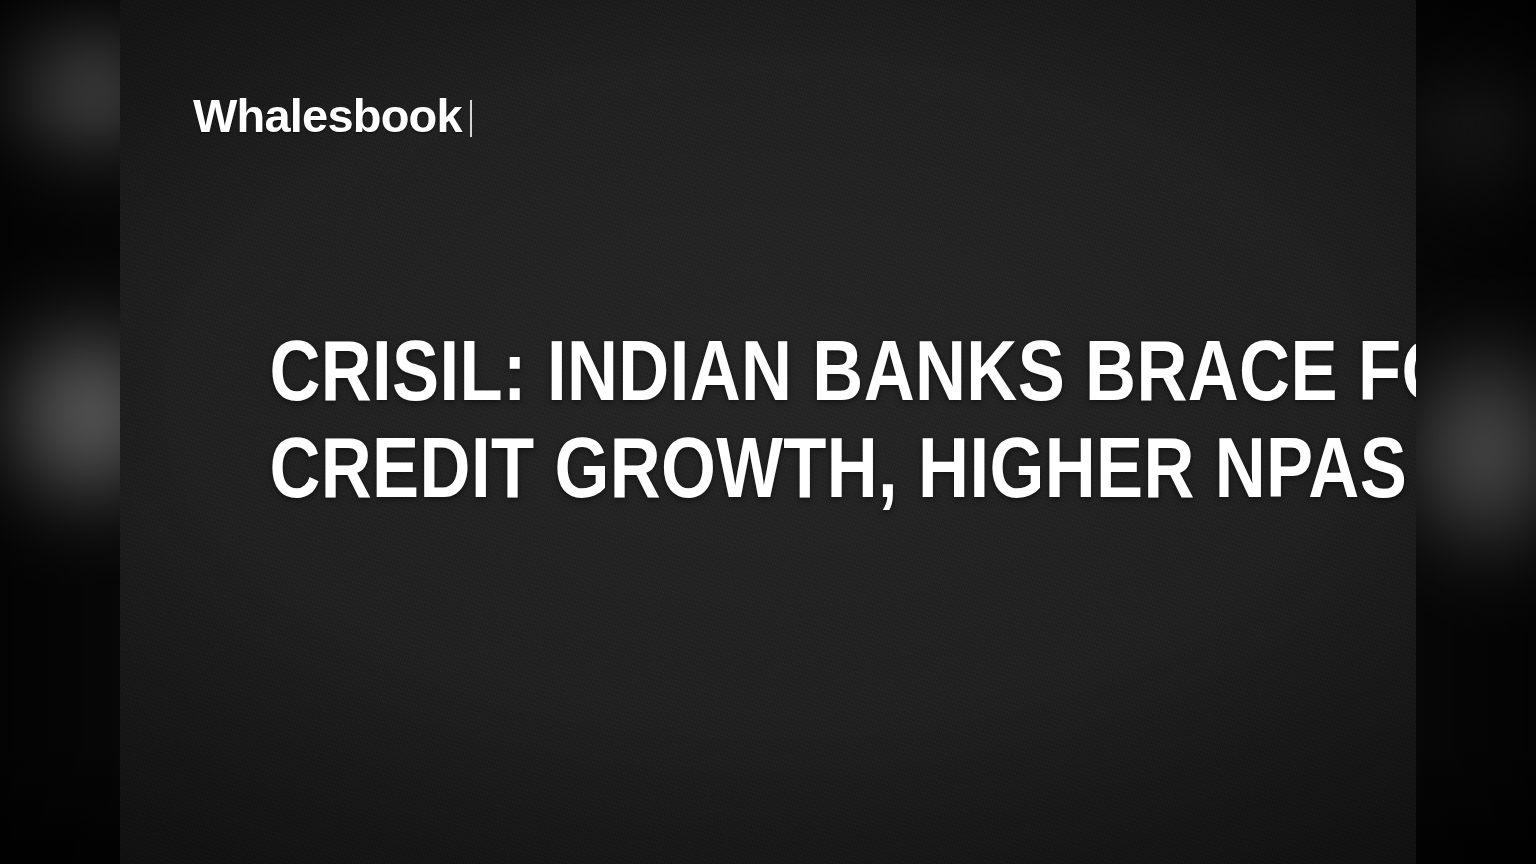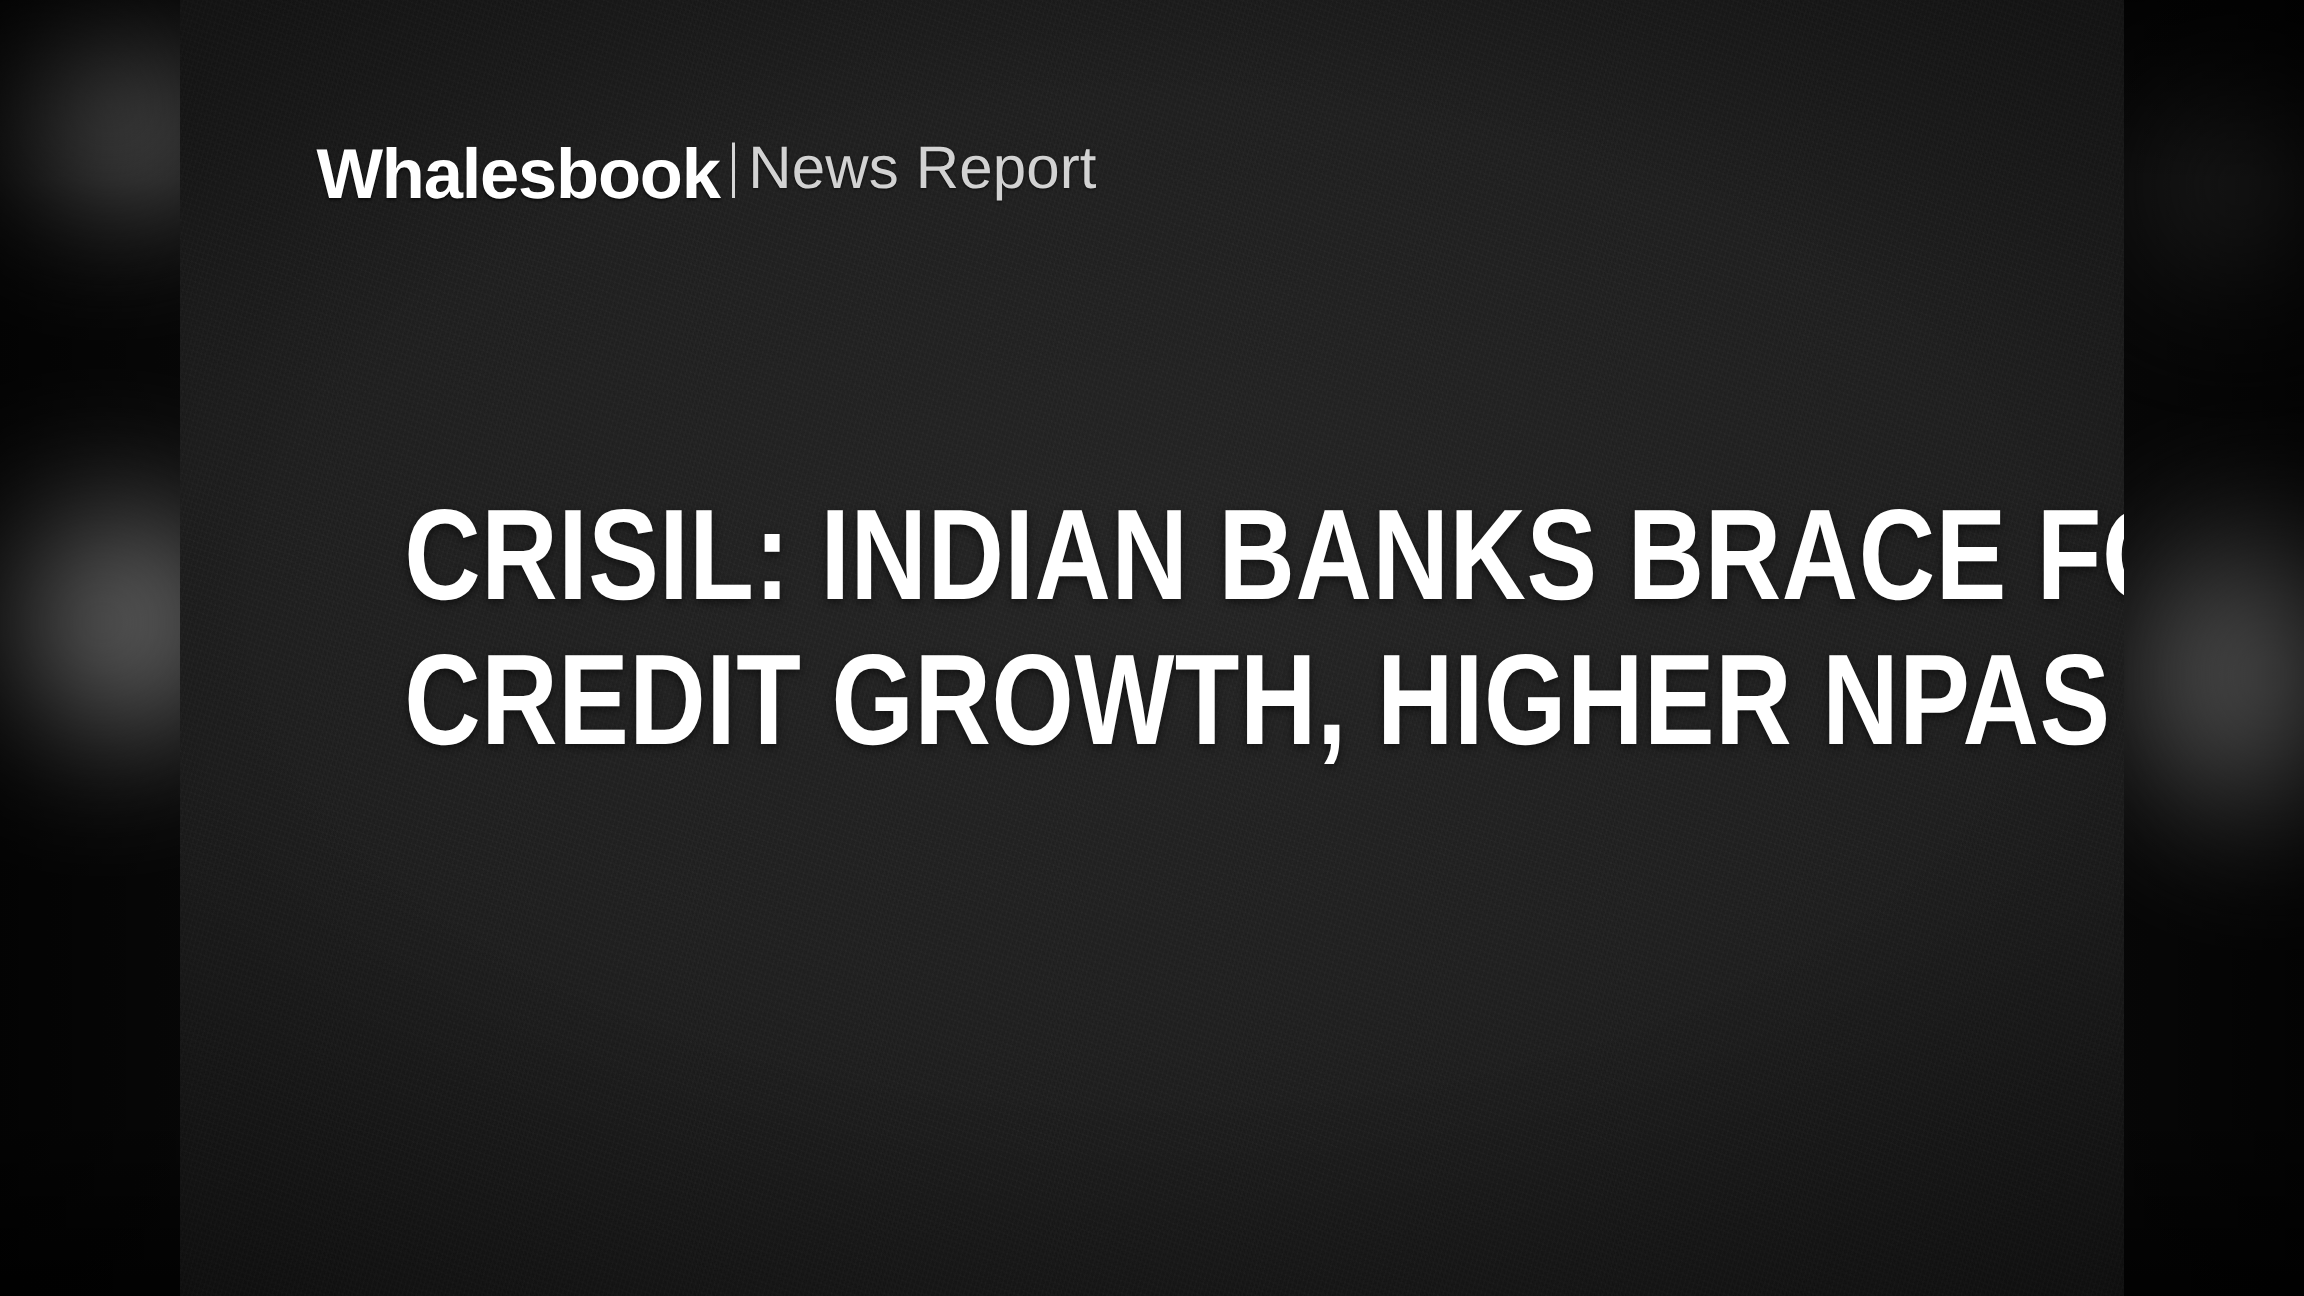--- a/index.html
+++ b/index.html
@@ -98,24 +98,24 @@
     position: absolute;
     inset: 0;
     background: radial-gradient(118% 100% at 50% 46%,
       rgba(0,0,0,0) 38%, rgba(0,0,0,0.30) 70%,
       rgba(0,0,0,0.70) 88%, rgba(0,0,0,0.90) 100%);
   }
 
   
   #brand {
     position: absolute;
-    left: 91px;
+    left: 73px;
     top: 92px;
     display: flex;
-    align-items: flex-start;
+    align-items: center;
     white-space: nowrap;
     line-height: 1;
   }
   #brand-name {
     font-size: 47px;
     font-weight: 700;
     color: #ffffff;
     letter-spacing: -0.8px;
     text-shadow: 0 1px 2px rgba(0,0,0,0.65);
   }
@@ -173,21 +173,20 @@
     <div id="backdrop-shade"></div>
   </div>
 
   <div id="card">
     <div id="card-grain"></div>
     <div id="card-vignette"></div>
 
     <div id="brand">
       <span id="brand-name">Whalesbook</span>
       <span id="brand-divider"></span>
-      <span id="brand-sub">News Report</span>
     </div>
 
     <div id="headline">
       <span class="headline-line">CRISIL: INDIAN BANKS BRACE FOR SLOWER</span>
       <span class="headline-line">CREDIT GROWTH, HIGHER NPAS</span>
     </div>
   </div>
 
 </div>
 

